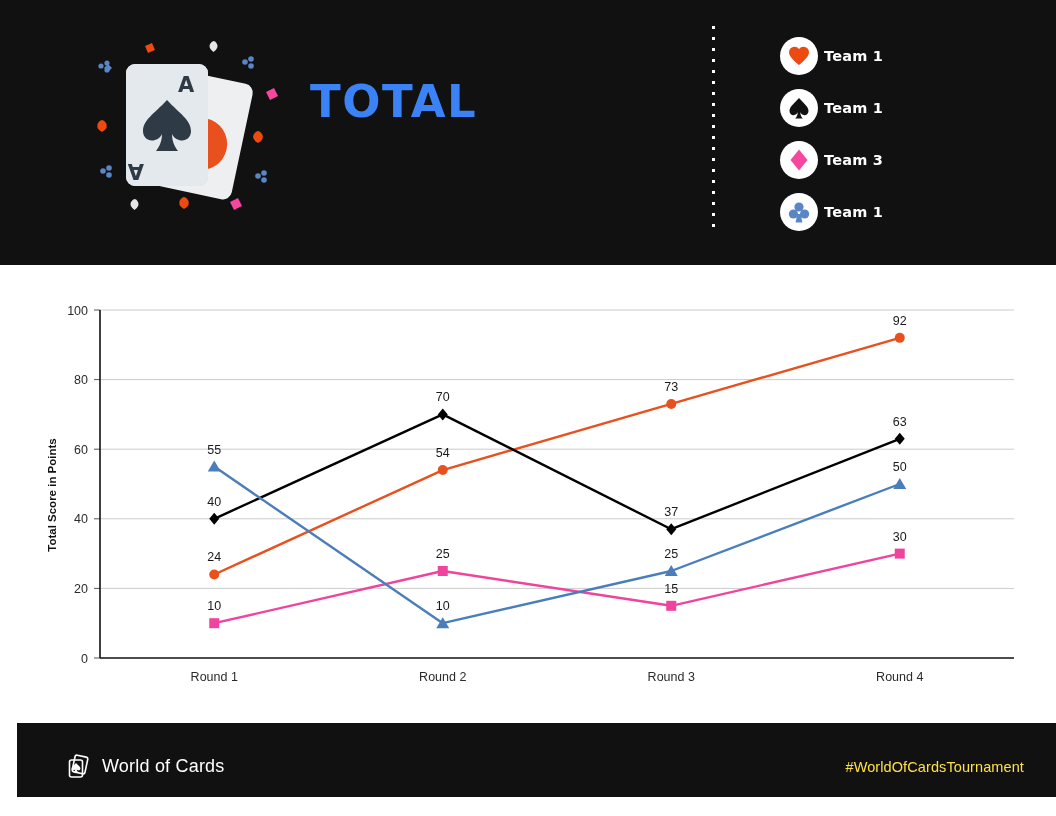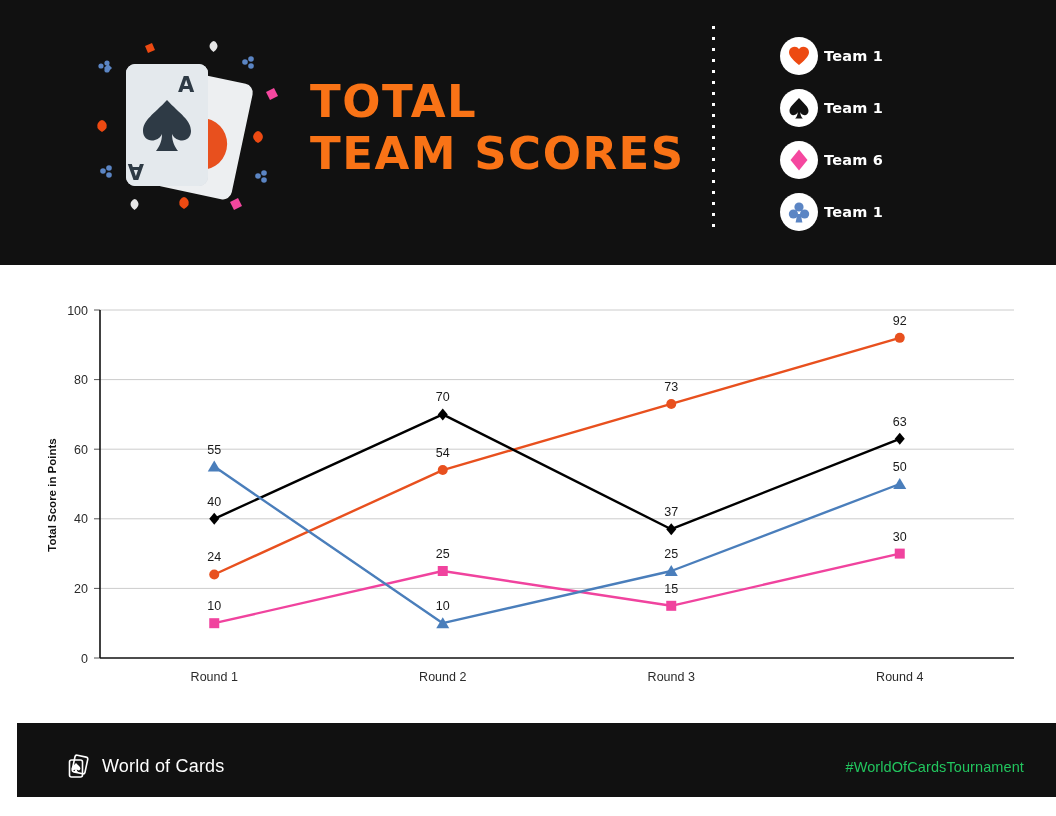--- a/index.html
+++ b/index.html
@@ -28,21 +28,21 @@
   }
   #card-art svg { display: block; }
 
   
   #title-block {
     position: absolute;
     left: 310px; top: 76px;
     width: 380px;
   }
   .title-line {
-    color: #f97316;
+    color: #3b82f6;
     font-family: "DejaVu Sans", sans-serif;
     font-weight: 700;
     font-size: 45px;
     letter-spacing: 1.5px;
     line-height: 52px;
     white-space: nowrap;
   }
 
   
   #divider {
@@ -137,21 +137,21 @@
     margin-left: 12px;
     color: #ffffff;
     font-family: "Liberation Sans", sans-serif;
     font-size: 18px;
     letter-spacing: .2px;
     white-space: nowrap;
   }
   #hashtag {
     position: absolute;
     right: 49px; top: 36px;
-    color: #22c55e;
+    color: #fde047;
     font-family: "Liberation Sans", sans-serif;
     font-size: 14.5px;
     letter-spacing: .1px;
     white-space: nowrap;
   }
 </style>
 </head>
 <body>
 
 <div id="header">
@@ -194,21 +194,20 @@
         <rect x="44" y="34" width="82" height="122" rx="9" fill="#E4E9ED"></rect>
         <text x="96" y="62" font-family="DejaVu Sans, sans-serif" font-size="21" font-weight="700" fill="#2E3A45">A</text>
         <text x="74" y="148" font-family="DejaVu Sans, sans-serif" font-size="21" font-weight="700" fill="#2E3A45" transform="rotate(180 68 141)">A</text>
         <path d="M85 70 c-13 14 -24 20 -24 31 c0 7 6 11 12 9 c4 -1 6 -4 7 -6 c0 8 -3 13 -6 17 h22 c-3 -4 -6 -9 -6 -17 c1 2 3 5 7 6 c6 2 12 -2 12 -9 c0 -11 -11 -17 -24 -31z" fill="#2E3A45"></path>
       </g>
     </svg>
   </div>
 
   <div id="title-block">
     <div class="title-line">TOTAL</div>
-    <div class="title-line">TEAM SCORES</div>
   </div>
 
   <div id="divider"></div>
 
   <div id="legend">
 
     <div class="legend-item">
       <span class="legend-badge">
         <svg width="24" height="24" viewBox="0 0 24 24">
           <path d="M12 21 C4 14.5 2 11 2 8 A5.6 5.6 0 0 1 12 5 A5.6 5.6 0 0 1 22 8 C22 11 20 14.5 12 21z" fill="#ED4A12"></path>
@@ -225,21 +224,21 @@
       </span>
       <span class="legend-label">Team 1</span>
     </div>
 
     <div class="legend-item">
       <span class="legend-badge">
         <svg width="24" height="24" viewBox="0 0 24 24">
           <path d="M12 1.5 L20.5 12 L12 22.5 L3.5 12z" fill="#F5479F"></path>
         </svg>
       </span>
-      <span class="legend-label">Team 6</span>
+      <span class="legend-label">Team 3</span>
     </div>
 
     <div class="legend-item">
       <span class="legend-badge">
         <svg width="24" height="24" viewBox="0 0 24 24">
           <circle cx="12" cy="7" r="4.6" fill="#5B85C4"></circle>
           <circle cx="6.4" cy="14" r="4.6" fill="#5B85C4"></circle>
           <circle cx="17.6" cy="14" r="4.6" fill="#5B85C4"></circle>
           <path d="M10.3 14 h3.4 l1.7 8.4 h-6.8z" fill="#5B85C4"></path>
         </svg>

